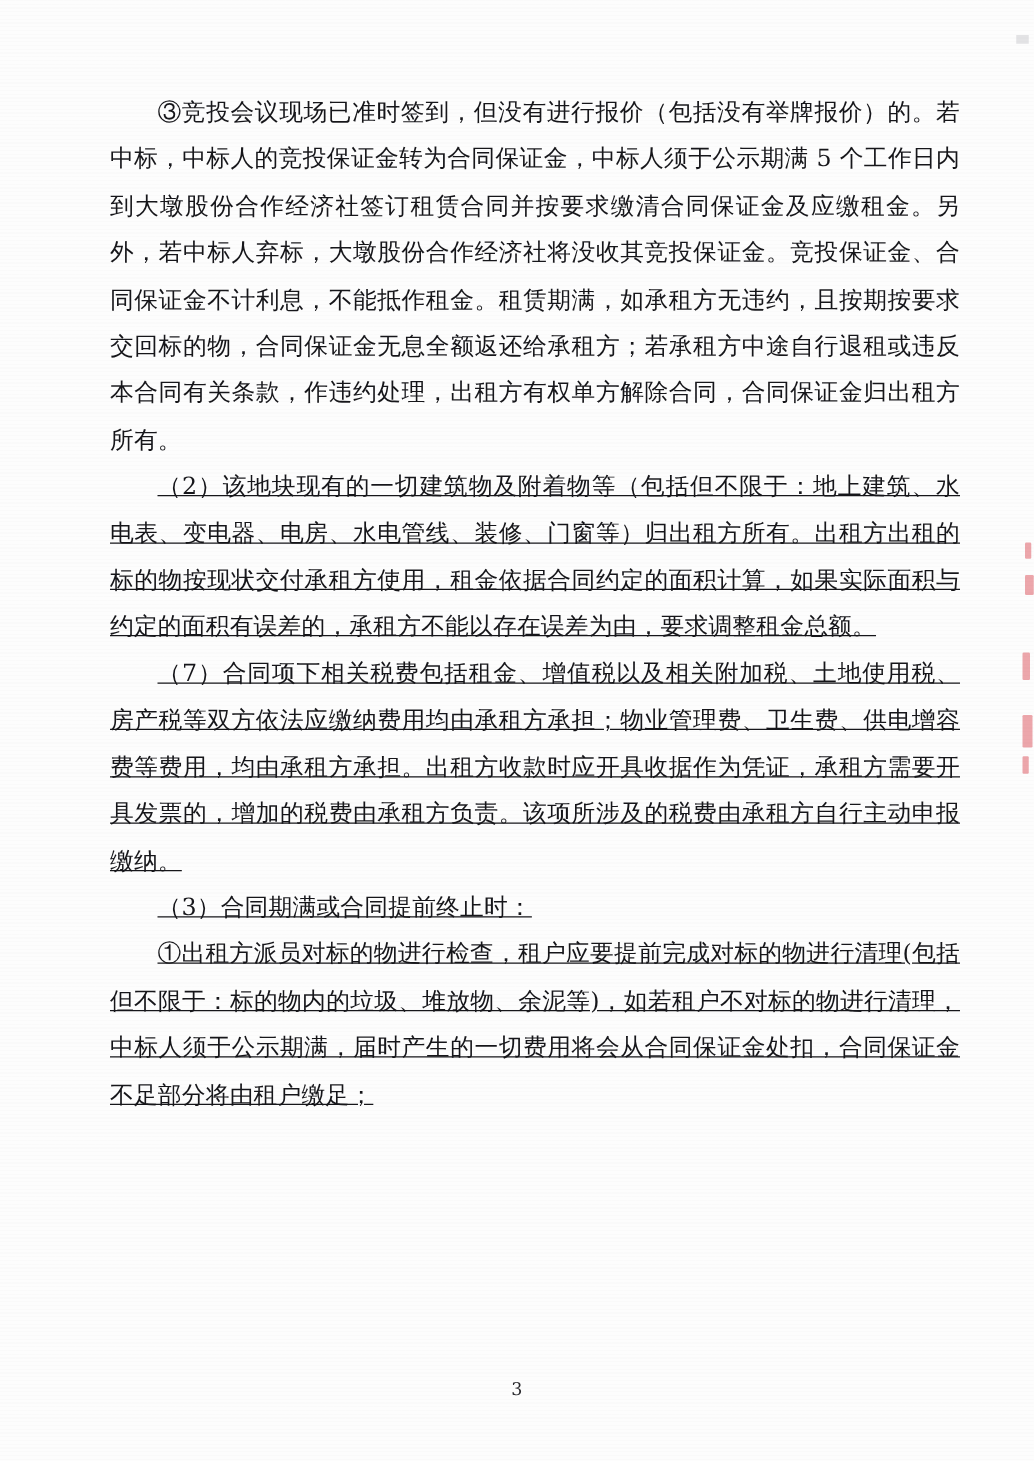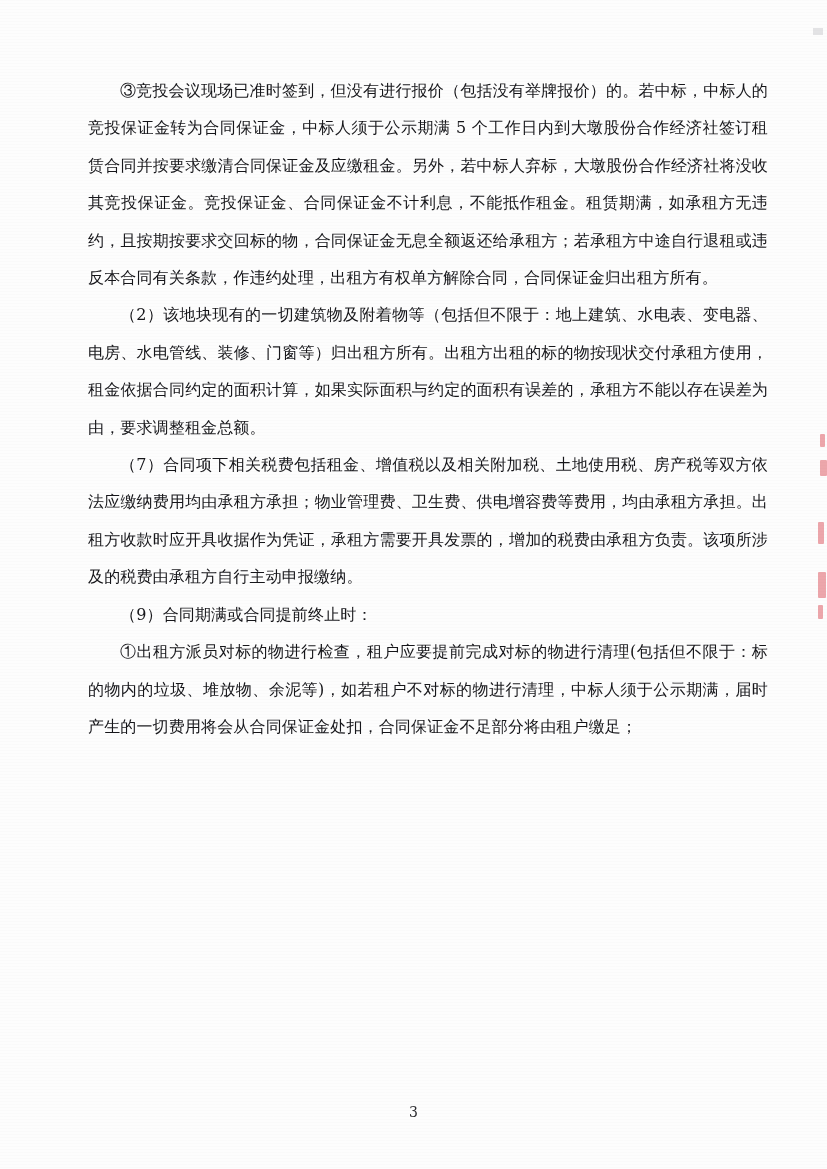--- a/index.html
+++ b/index.html
@@ -34,31 +34,31 @@
   .page-body {
     position: absolute;
     left: 88px;
     top: 72px;
     width: 680px;
   }
 
   .para {
     margin: 0;
     color: #16161a;
-    font-size: 16px;
+    font-size: 19px;
     line-height: 37.4px;
     text-align: justify;
     text-justify: inter-character;
     letter-spacing: 0.15px;
     text-indent: 2em;
     white-space: normal;
   }
 
   
-  .para + .para { margin-top: 0; }
+  .para + .para { margin-top: 0; text-decoration: underline; }
 
   .para-last-loose { text-align: left; }
 
   .page-number {
     position: absolute;
     left: 0;
     right: 0;
     top: 1104px;
     text-align: center;
     font-size: 14px;
@@ -109,17 +109,17 @@
   <div class="stamp-mark sm2"></div>
   <div class="stamp-mark sm3"></div>
   <div class="stamp-mark sm4"></div>
   <div class="stamp-mark sm5"></div>
 </div>
 
 <div class="page-body">
   <p class="para">③竞投会议现场已准时签到，但没有进行报价（包括没有举牌报价）的。若中标，中标人的竞投保证金转为合同保证金，中标人须于公示期满 5 个工作日内到大墩股份合作经济社签订租赁合同并按要求缴清合同保证金及应缴租金。另外，若中标人弃标，大墩股份合作经济社将没收其竞投保证金。竞投保证金、合同保证金不计利息，不能抵作租金。租赁期满，如承租方无违约，且按期按要求交回标的物，合同保证金无息全额返还给承租方；若承租方中途自行退租或违反本合同有关条款，作违约处理，出租方有权单方解除合同，合同保证金归出租方所有。</p>
   <p class="para">（2）该地块现有的一切建筑物及附着物等（包括但不限于：地上建筑、水电表、变电器、电房、水电管线、装修、门窗等）归出租方所有。出租方出租的标的物按现状交付承租方使用，租金依据合同约定的面积计算，如果实际面积与约定的面积有误差的，承租方不能以存在误差为由，要求调整租金总额。</p>
   <p class="para">（7）合同项下相关税费包括租金、增值税以及相关附加税、土地使用税、房产税等双方依法应缴纳费用均由承租方承担；物业管理费、卫生费、供电增容费等费用，均由承租方承担。出租方收款时应开具收据作为凭证，承租方需要开具发票的，增加的税费由承租方负责。该项所涉及的税费由承租方自行主动申报缴纳。</p>
-  <p class="para para-last-loose">（9）合同期满或合同提前终止时：</p>
+  <p class="para para-last-loose">（3）合同期满或合同提前终止时：</p>
   <p class="para">①出租方派员对标的物进行检查，租户应要提前完成对标的物进行清理(包括但不限于：标的物内的垃圾、堆放物、余泥等)，如若租户不对标的物进行清理，中标人须于公示期满，届时产生的一切费用将会从合同保证金处扣，合同保证金不足部分将由租户缴足；</p>
 </div>
 
 <div class="page-number">3</div>
 
 </body></html>

